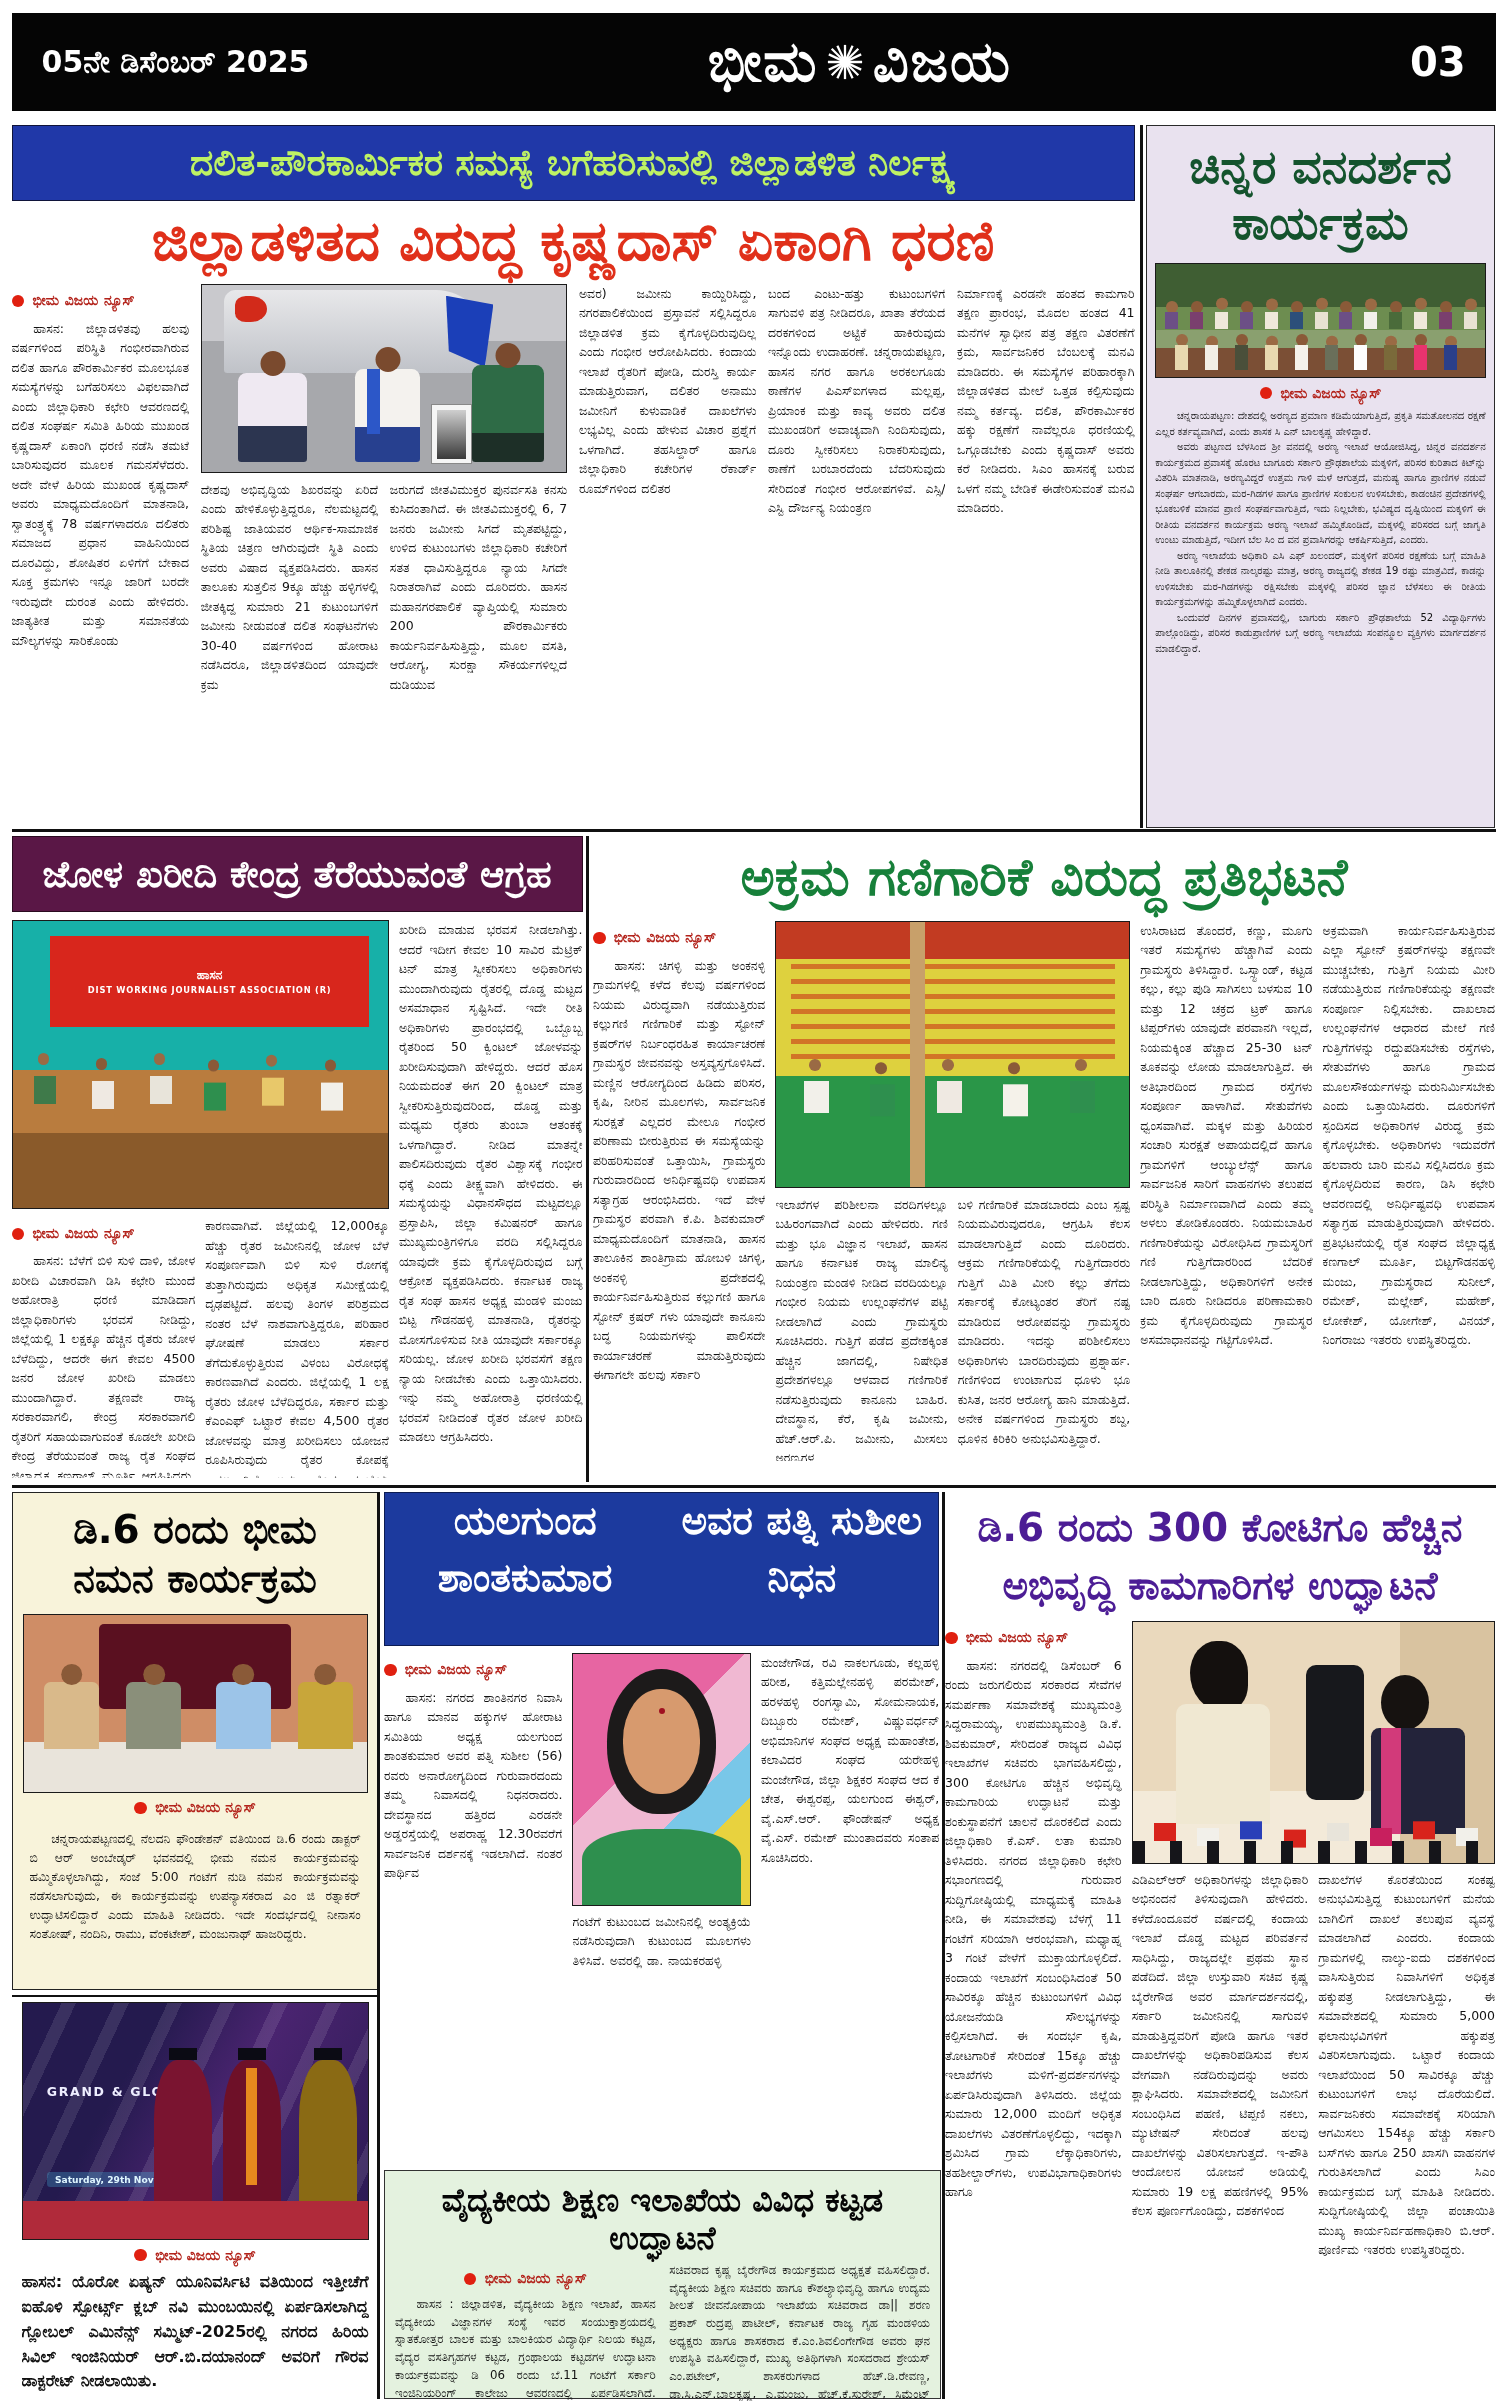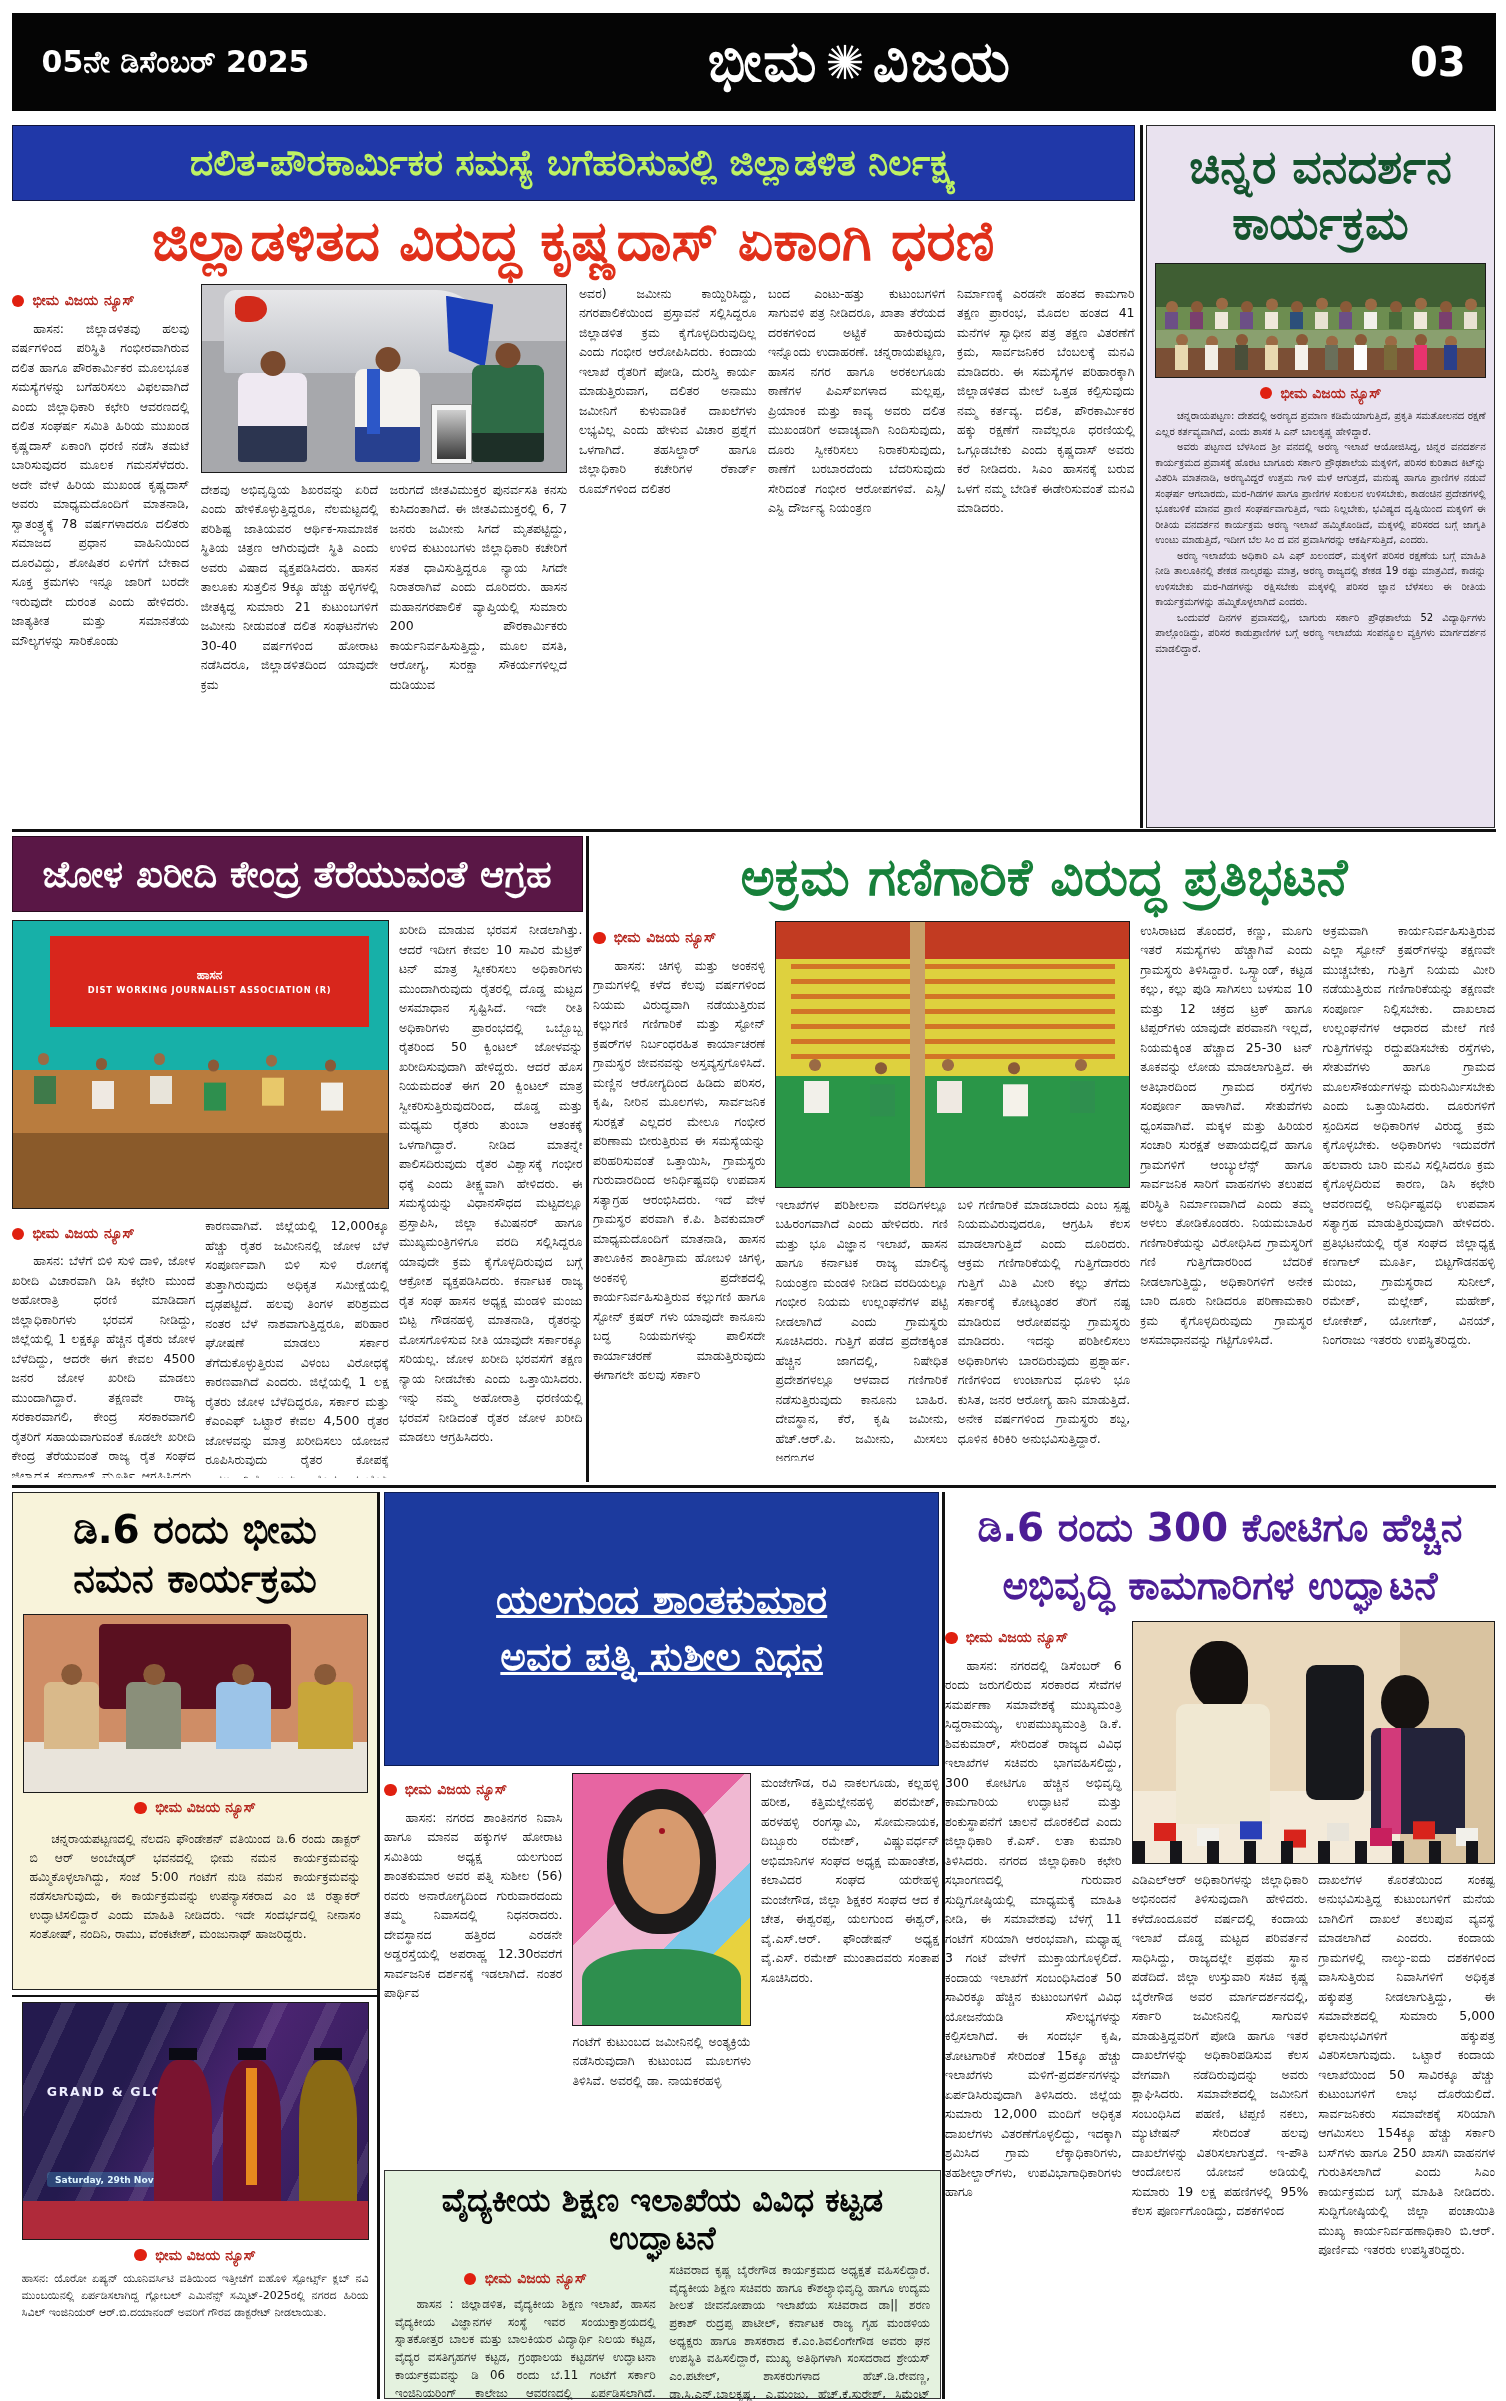--- a/index.html
+++ b/index.html
@@ -91,35 +91,35 @@
   .art5 .body{font-size:12.3px;line-height:1.55;text-align:justify;overflow:hidden;height:183px;}
   .art5 .body p{margin:7px;text-indent:21.6px;}
   .ph-meet{background:linear-gradient(180deg,#cf8d66 0 72%,#e9e4db 72% 100%);}
   .ph-meet .screen{position:absolute;left:22%;top:5%;width:56%;height:48%;background:#5a1020;border-radius:5px;}
   .ph-meet .p{position:absolute;bottom:24%;width:16%;height:38%;border-radius:6.6px 6.6px 0 0;}
   .ph-meet .p::before{content:"";position:absolute;left:50%;top:-18.3px;transform:translateX(-50%);width:21.6px;height:21.6px;border-radius:50%;background:#8a5a38;}
   .ph-meet .q1{left:6%;background:#d9b98a;} .ph-meet .q2{left:30%;background:#8a8f7a;}
   .ph-meet .q3{left:56%;background:#9cc4e8;} .ph-meet .q4{left:80%;background:#c8a63a;}
   .news-photo-item{position:absolute;left:11.6px;top:1995px;width:367px;height:404px;border-top:2.5px solid #111;padding:5px 10px 0;}
   .news-photo-item .photo{height:238px;}
-  .news-photo-item .cap{font-size:11px;line-height:1.55;text-align:justify;overflow:hidden;height:125px;}
+  .news-photo-item .cap{font-size:16px;line-height:1.55;text-align:justify;overflow:hidden;height:125px;font-weight:bold;}
   .ph-stage{background:linear-gradient(120deg,#241a4e 0 30%,#4a2470 55%,#2a1a52 100%);}
   .ph-stage::before{content:"";position:absolute;inset:0;background:repeating-linear-gradient(115deg,transparent 0 35px,rgba(255,255,255,.10) 35px 48px);}
   .ph-stage::after{content:"";position:absolute;left:0;right:0;bottom:0;height:16%;background:#b02a3a;}
   .ph-stage .gown{position:absolute;bottom:14%;width:17%;height:62%;background:#7a1430;border-radius:40% 40% 5px 5px;}
   .ph-stage .gown::before{content:"";position:absolute;left:50%;top:-11.6px;transform:translateX(-50%);width:28px;height:11.6px;background:#0b0b14;}
   .ph-stage .g1{left:38%;} .ph-stage .g2{left:58%;background:#6e1028;}
   .ph-stage .g2::after{content:"";position:absolute;left:40%;top:6%;width:18%;height:80%;background:#e8891e;}
   .ph-stage .g3{left:80%;background:#8a6a14;}
   .ph-stage .txt1{position:absolute;left:7%;top:34%;color:#eef;font-size:12.5px;font-weight:bold;letter-spacing:1.7px;line-height:1.4;}
   .ph-stage .txt2{position:absolute;left:7%;bottom:22%;color:#dff6ff;font-size:9.1px;font-weight:bold;background:rgba(70,190,230,.28);padding:2.5px 8.3px;border-radius:3.3px;}
   
   .art6{position:absolute;left:384px;top:1492px;width:557px;height:674px;padding-right:1.7px;}
   .art6 .bluebox{background:#1c3a9e;border:1.7px solid #0c1c52;color:#fff;font-size:39px;font-weight:bold;
-                 text-align:center;line-height:1.45;height:274px;display:flex;flex-direction:column;justify-content:center;text-decoration:underline;}
+                 text-align:center;line-height:1.45;height:154px;display:flex;flex-direction:row;justify-content:center;}
   .art6 .grid{display:grid;grid-template-columns:repeat(3,1fr);grid-template-rows:259px auto;
               grid-template-areas:"c1 p c3" "c1 c2 c3";column-gap:10px;height:445px;margin-top:6.6px;}
   .a6p{grid-area:p;height:253px;} .a6c1{grid-area:c1;} .a6c2{grid-area:c2;} .a6c3{grid-area:c3;}
   .ph-lady{background:linear-gradient(135deg,#e765a2 0 40%,#f0b8d2 40% 62%,#79c7e8 62% 75%,#e8d23e 75% 100%);}
   .ph-lady .hair{position:absolute;left:19%;top:6%;width:62%;height:58%;background:#1c1a1a;border-radius:50% 50% 46% 46%;}
   .ph-lady .face{position:absolute;left:28%;top:14%;width:44%;height:42%;background:#d79a6e;border-radius:48%;}
   .ph-lady .face::before{content:"";position:absolute;left:46%;top:18%;width:6.6px;height:6.6px;border-radius:50%;background:#a01020;}
   .ph-lady .blouse{position:absolute;left:5%;bottom:0;width:90%;height:30%;background:#2e8f4e;border-radius:40% 40% 0 0;}
   
   .art7{position:absolute;left:384px;top:2170px;width:557px;height:229px;background:#e4f2df;border:1.7px solid #333;padding:6.6px 10px;}

